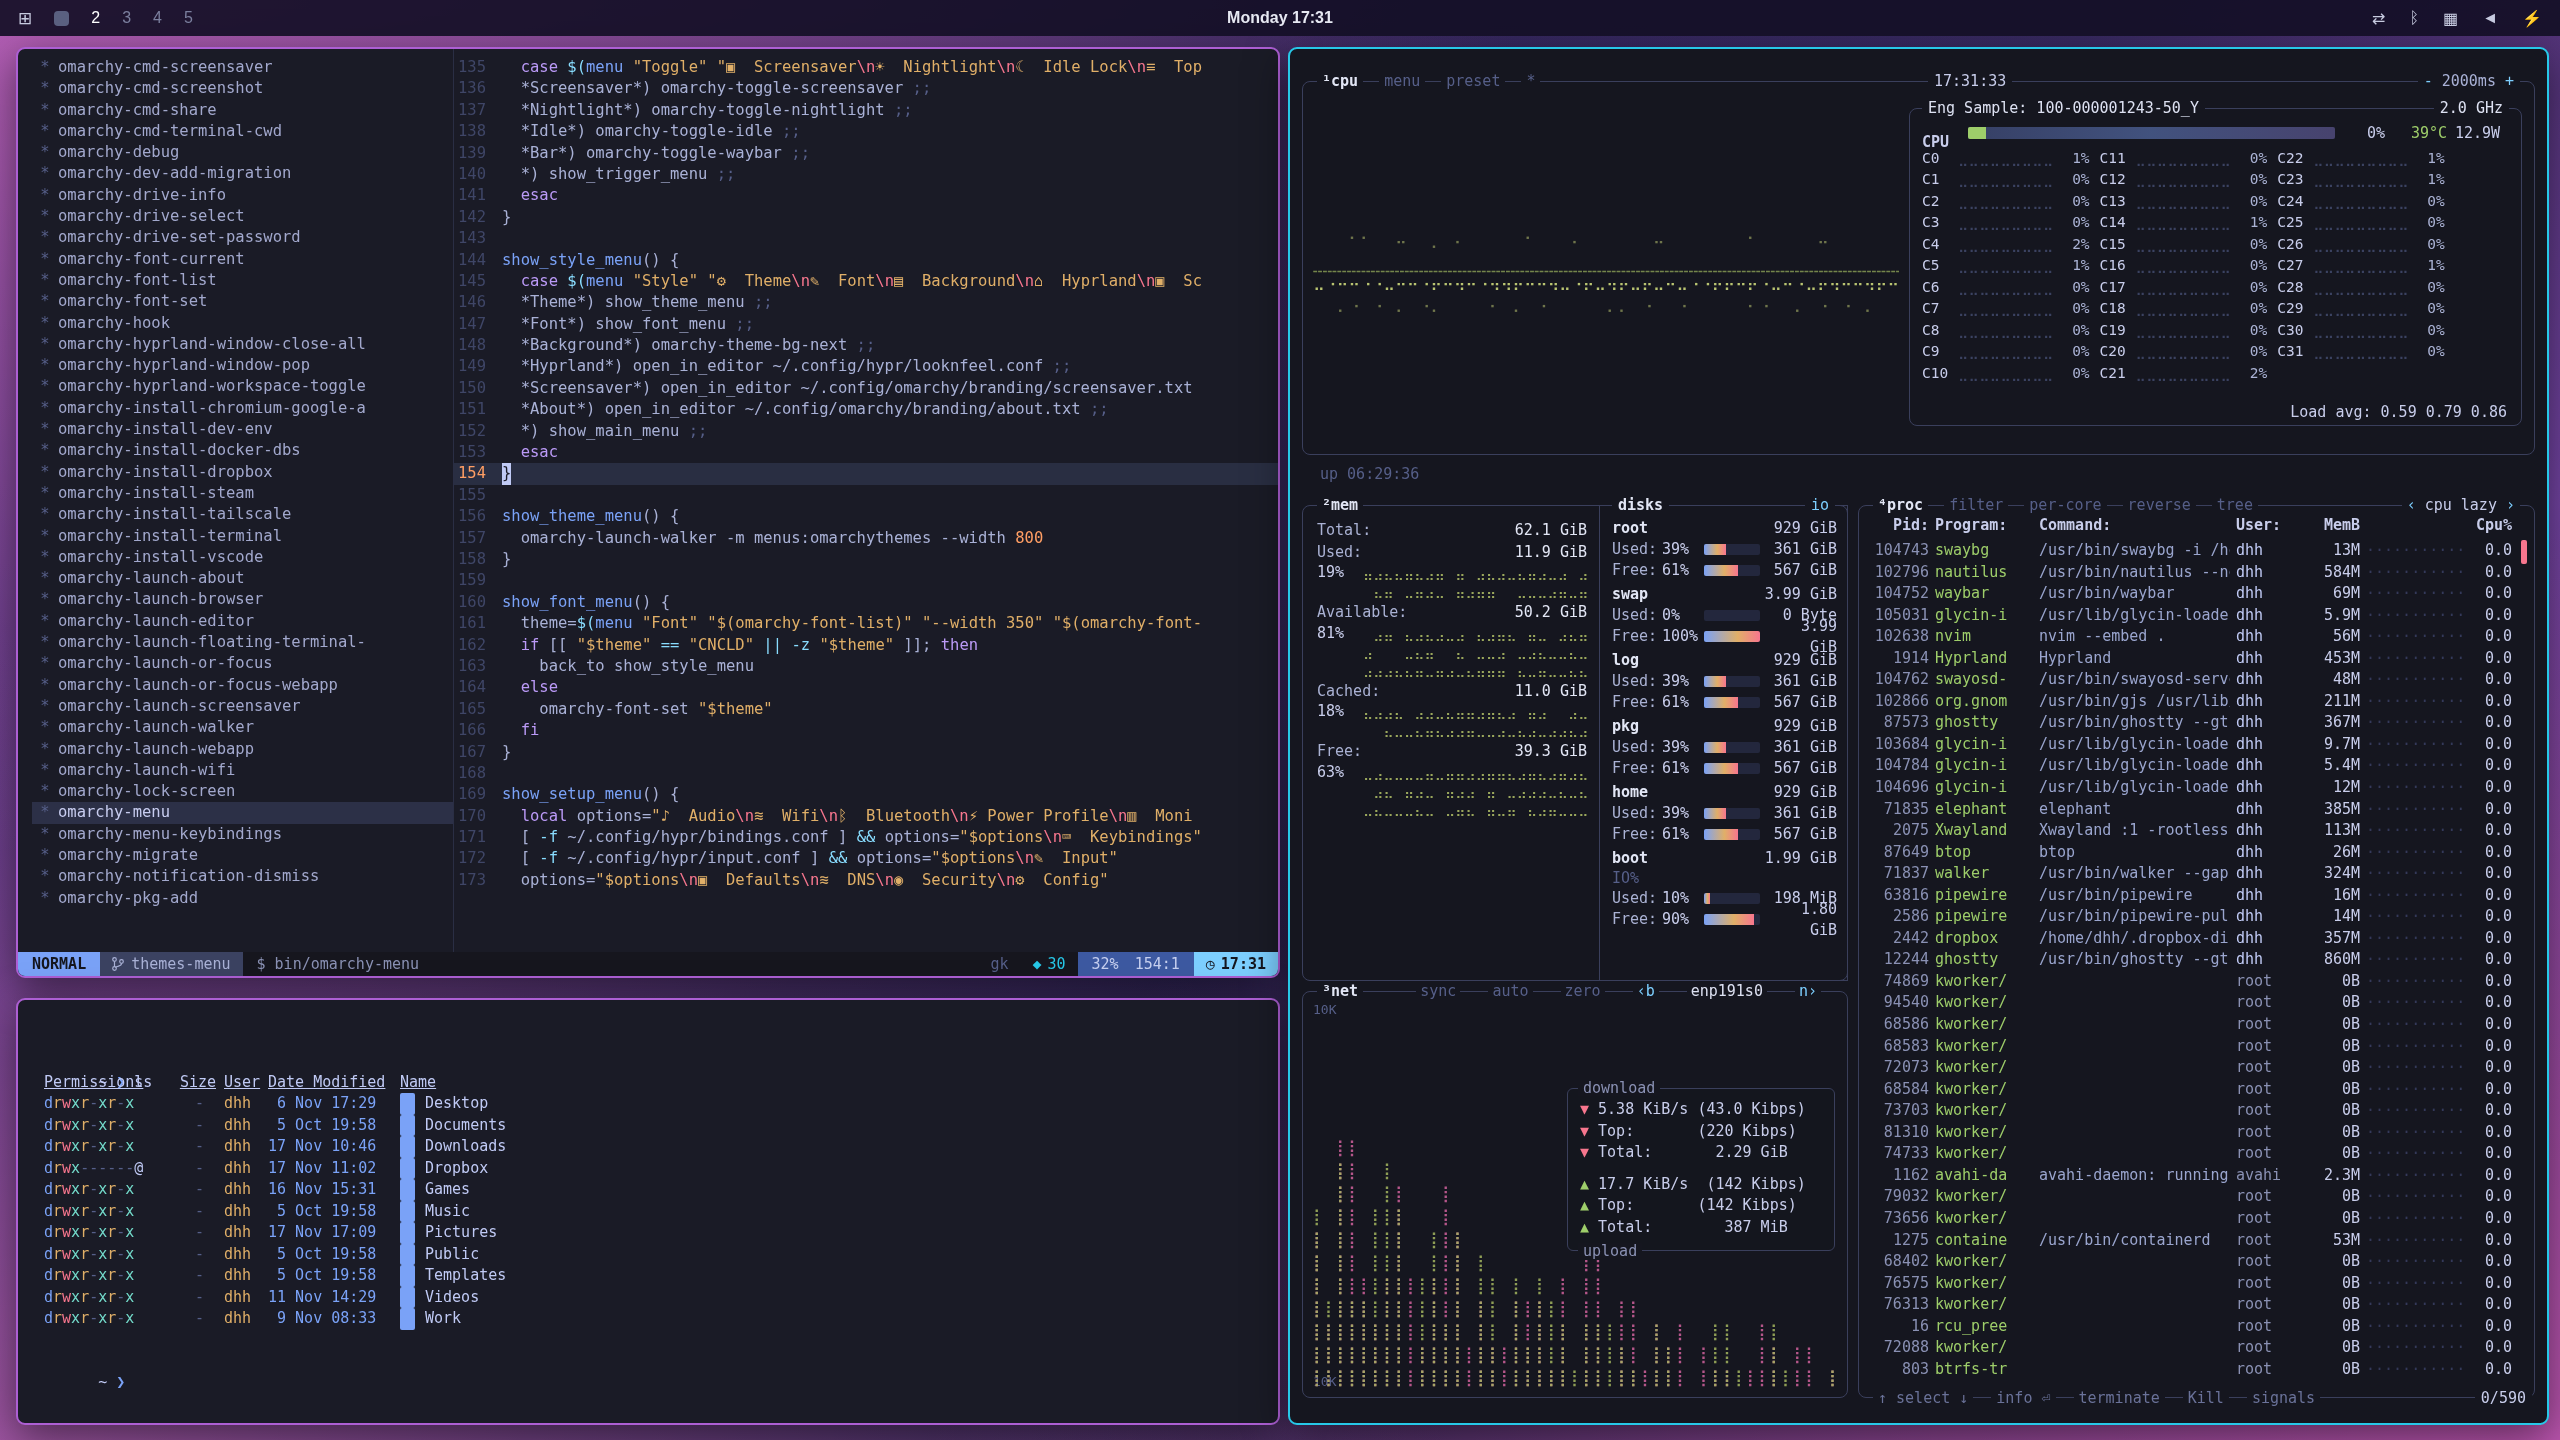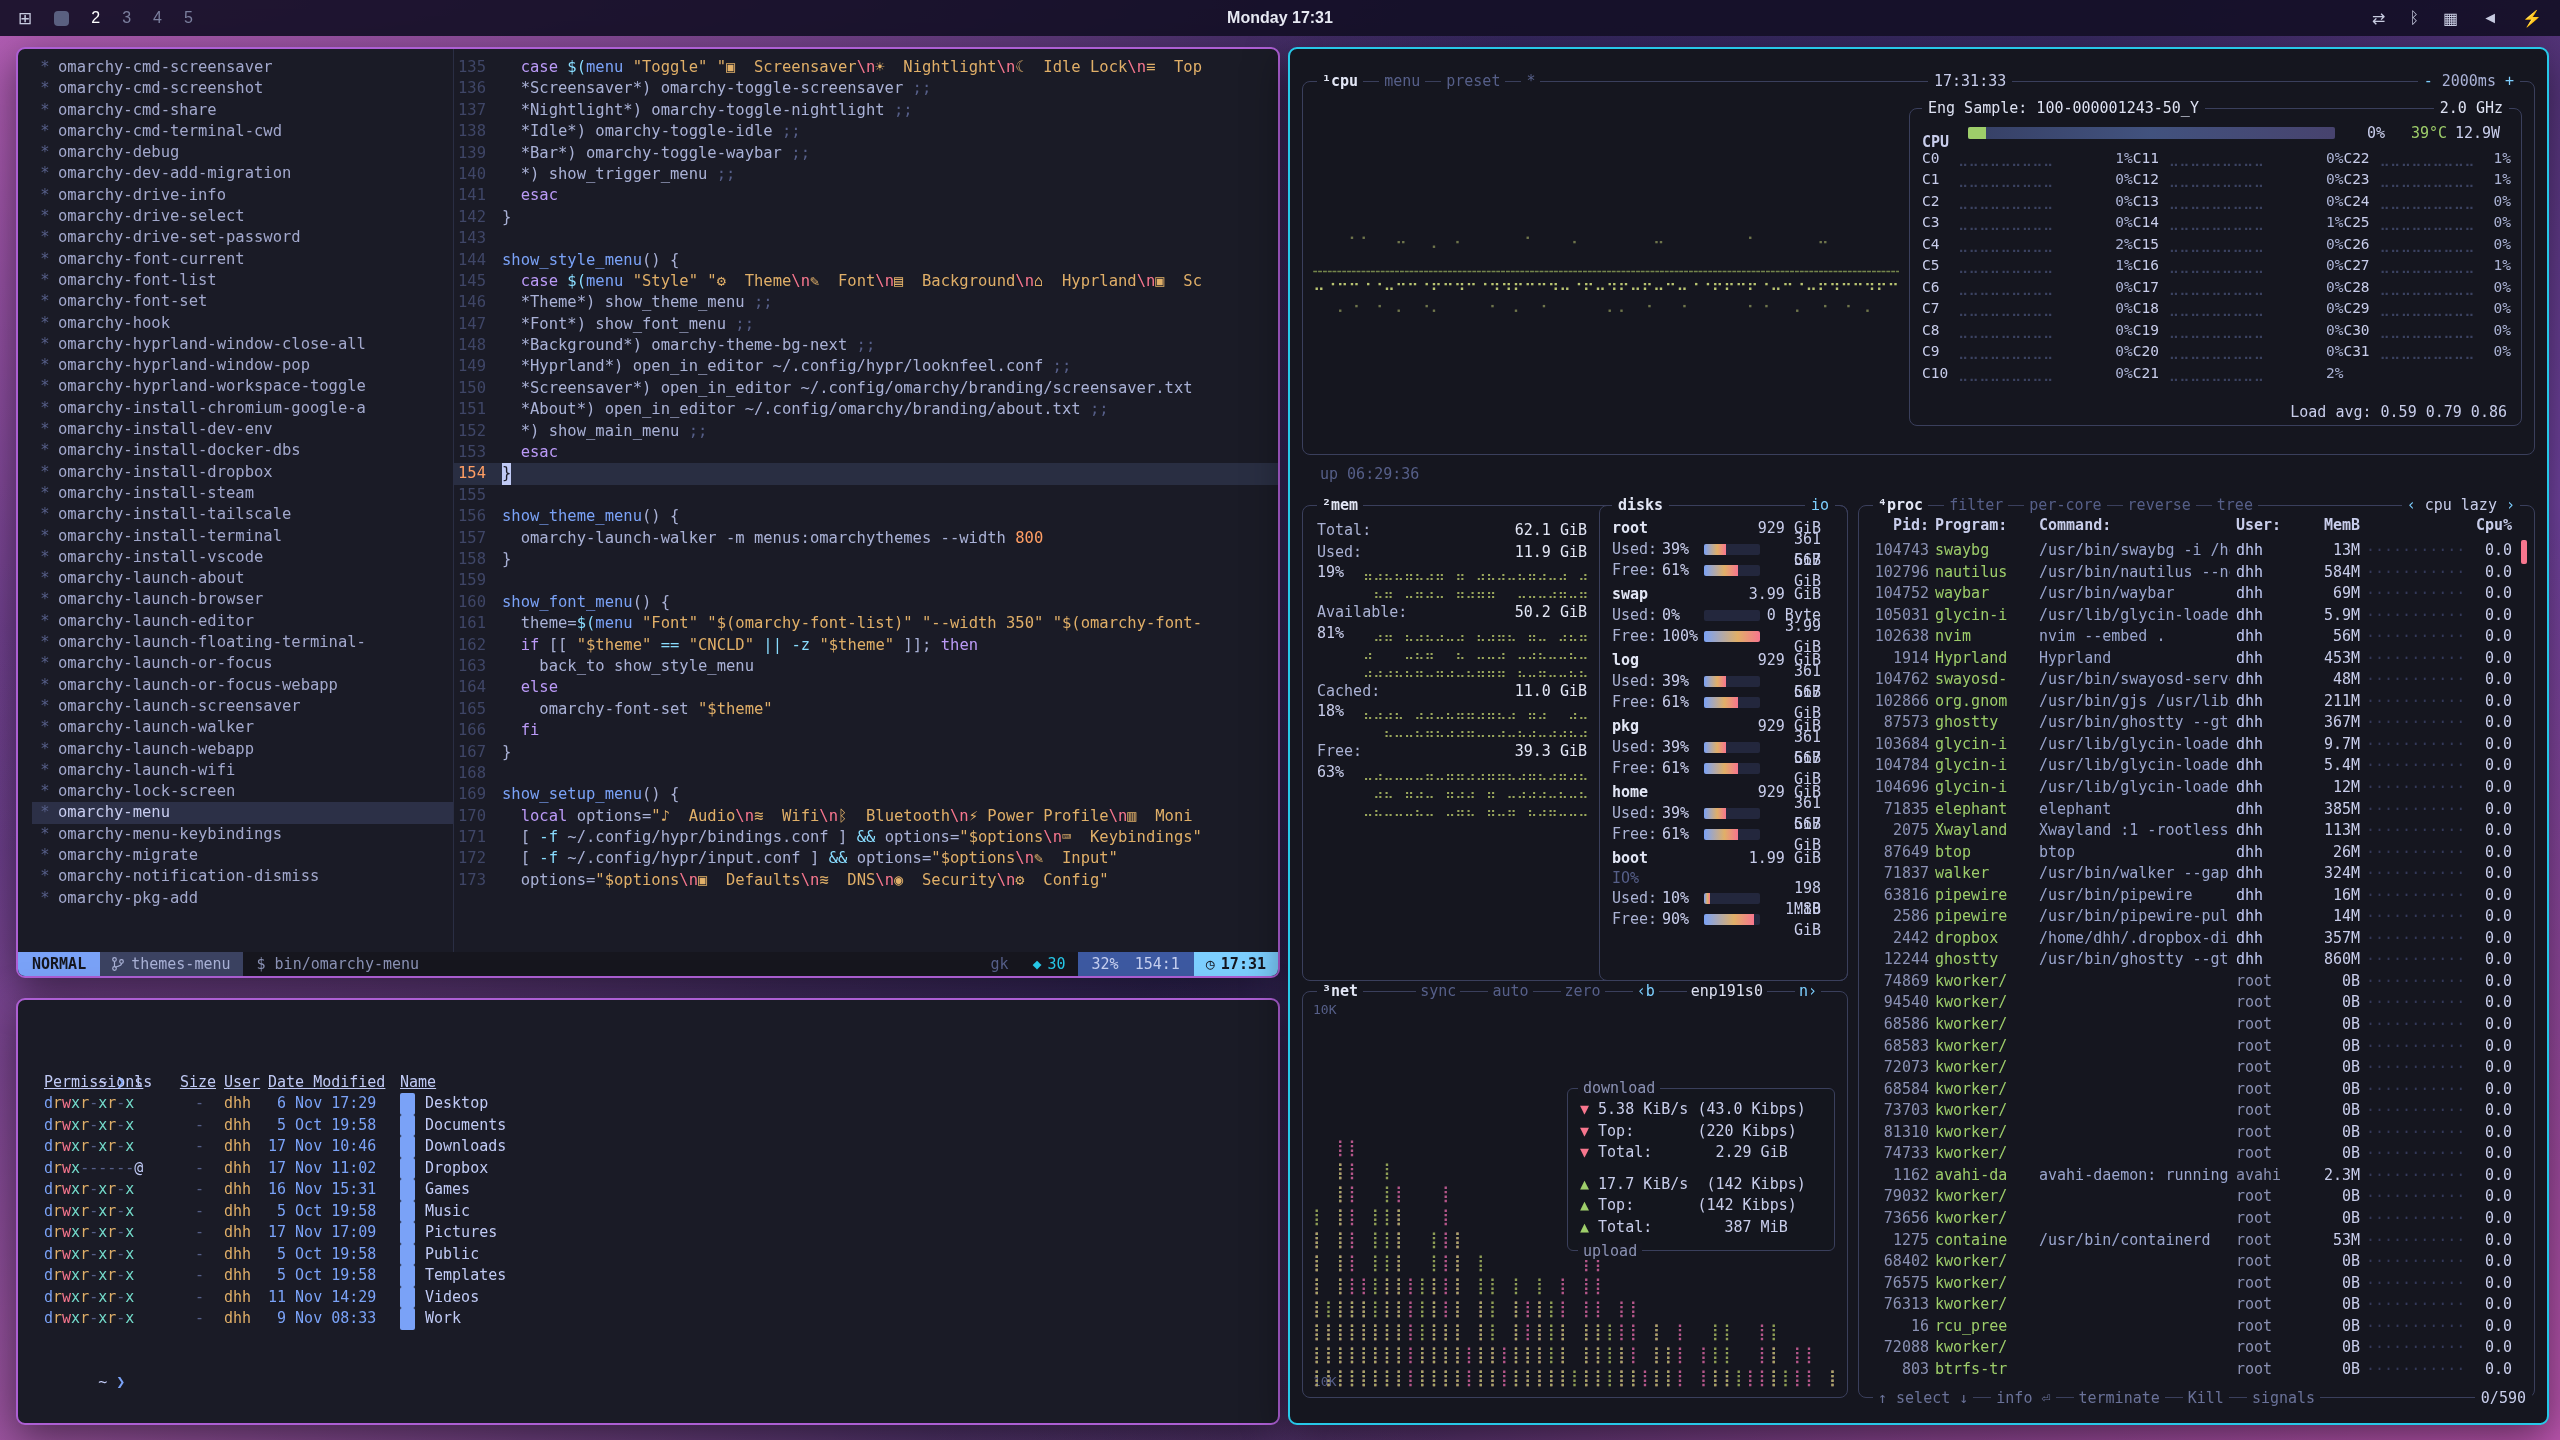--- a/index.html
+++ b/index.html
@@ -90,36 +90,36 @@
   .core-model{position:absolute;top:-10px;left:12px;background:#15161f;padding:0 6px;color:#dde1f2;line-height:18px;}
   .core-freq{position:absolute;top:-10px;right:12px;background:#15161f;padding:0 6px;color:#dde1f2;line-height:18px;}
   .cpu-total-row{display:flex;align-items:center;height:24px;gap:8px;margin-bottom:2px;}
   .ctr-label{color:#c8cdeb;font-weight:bold;width:38px;margin-top:17px;}
   .ctr-meter{flex:1;height:12px;background:#23273d;border-radius:2px;overflow:hidden;position:relative;}
   .ctr-meter i{position:absolute;inset:0;background:linear-gradient(90deg,#5a6db0,#7aa2f7,#8a76c8);opacity:.35;}
   .ctr-meter b{position:absolute;left:0;top:0;bottom:0;width:5%;background:#9ece6a;}
   .ctr-pct{width:42px;text-align:right;color:#c8cdeb;}
   .ctr-temp{width:54px;text-align:right;color:#9ece6a;}
   .ctr-watt{width:56px;text-align:left;color:#c8cdeb;}
-  .core-grid{display:grid;grid-template-columns:repeat(2,1fr);grid-template-rows:repeat(11,21.5px);grid-auto-flow:column;font-size:14.5px;}
+  .core-grid{display:grid;grid-template-columns:repeat(5,1fr);grid-template-rows:repeat(11,21.5px);grid-auto-flow:column;column-gap:10px;font-size:14.5px;}
   .core-cell{display:flex;align-items:center;}
   .cg-name{width:36px;color:#c8cdeb;}
   .cg-dots{flex:1;color:#3b4261;overflow:hidden;white-space:nowrap;font-family:"DejaVu Sans","DejaVu Sans Mono",monospace;}
   .cg-pct{width:36px;text-align:right;color:#aab2d4;}
   .load-avg{position:absolute;right:14px;bottom:4px;color:#c8cdeb;}
   .uptime{position:absolute;left:30px;top:416px;color:#565f89;}
   #mem-box{left:12px;top:456px;width:546px;height:476px;}
   .mem-left{position:absolute;left:0;top:0;bottom:0;width:296px;padding:14px 12px 0 14px;}
   .mem-row{display:flex;justify-content:space-between;height:21.5px;line-height:21.5px;}
   .mem-label{color:#aab2d4;}
   .mem-val{color:#e2e6f5;}
   .mem-pct-row{display:flex;align-items:flex-start;margin-bottom:3px;}
   .mem-pct{width:46px;color:#c8cdeb;line-height:19px;}
   .mem-strip{flex:1;overflow:hidden;color:#9aa75c;font-family:"DejaVu Sans","DejaVu Sans Mono",monospace;font-size:14px;line-height:18px;white-space:pre;}
-  .disks-panel{position:absolute;left:296px;top:-1px;right:-1px;bottom:-1px;border:1px solid #3a3f5c;border-radius:8px;padding:12px 26px 6px 12px;}
+  .disks-panel{position:absolute;left:296px;top:-1px;right:-1px;bottom:-1px;border:1px solid #3a3f5c;border-radius:0;padding:12px 10px 6px 12px;}
   .disks-title{position:absolute;top:-10px;left:12px;background:#15161f;padding:0 6px;color:#e2e6f5;font-weight:bold;line-height:18px;}
   .disks-io{position:absolute;top:-10px;right:12px;background:#15161f;padding:0 6px;color:#7dcfff;line-height:18px;}
   .disk-entry{margin-bottom:3px;}
   .disk-line{display:flex;align-items:center;height:21px;line-height:21px;}
   .dk-name{color:#e2e6f5;font-weight:bold;flex:1;}
   .dk-size{color:#c8cdeb;}
   .dk-label{width:50px;color:#aab2d4;}
   .dk-pct{width:42px;color:#c8cdeb;}
   .dk-meter{width:56px;height:11px;background:#23273d;border-radius:2px;overflow:hidden;margin-right:6px;}
   .dk-meter i{display:block;height:100%;background:linear-gradient(90deg,#7aa2f7,#e0af68 60%,#f7768e);}

